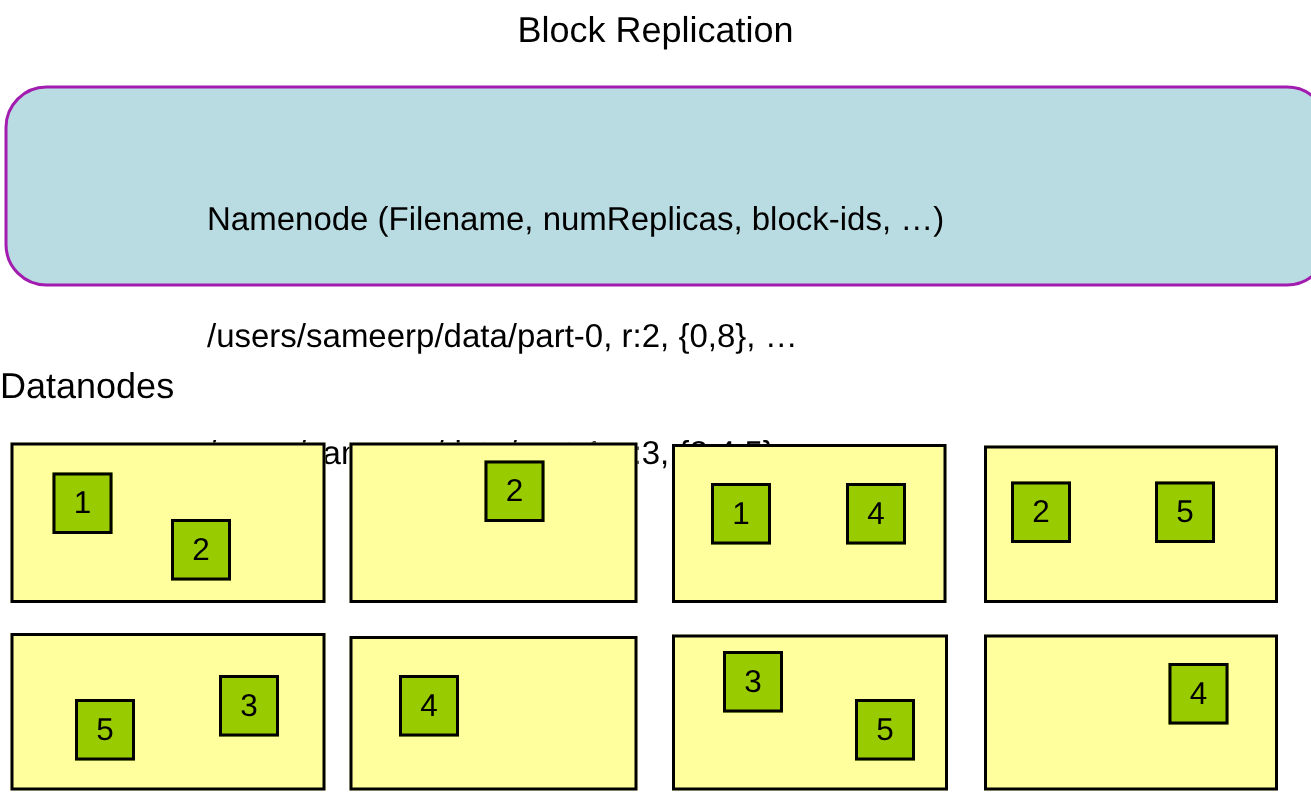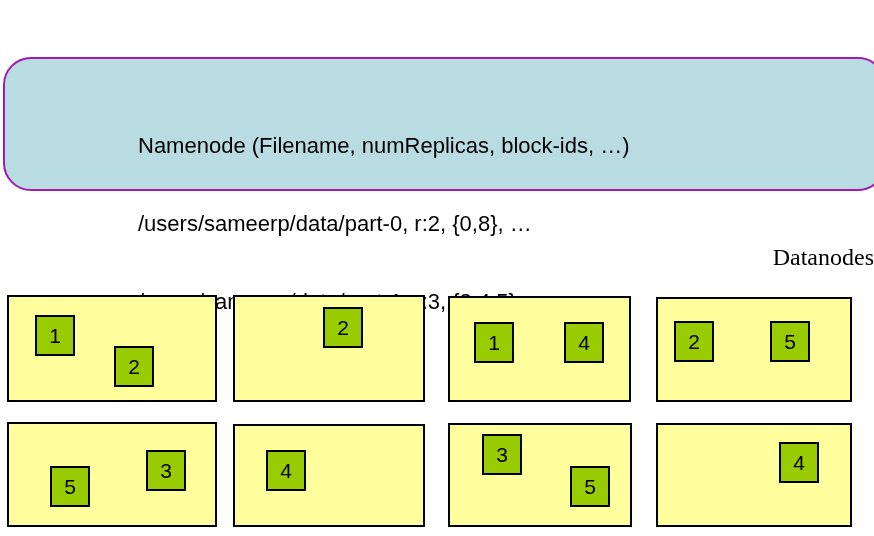--- a/index.html
+++ b/index.html
@@ -44,24 +44,23 @@
     font-size: 22px;
     line-height: 26px;
     color: #000000;
     white-space: pre;
   }
   .datanodes-heading {
     position: absolute;
     top: 244px;
     left: 0;
     width: 874px;
-    text-align: right;
+    text-align: left;
     font-size: 24px;
     color: #000000;
-    font-family: Liberation Serif, serif;
   }
   .datanode-box {
     position: absolute;
     background: #ffff9e;
     border: 2px solid #000000;
     box-sizing: border-box;
   }
   .block {
     position: absolute;
     width: 40px;
@@ -74,20 +73,21 @@
     justify-content: center;
     font-size: 21px;
     color: #000000;
   }
 </style>
 </head>
 <body>
 
 <div id="canvas">
 
+  <div class="diagram-title">Block Replication</div>
 
   <div class="namenode-box">
     <div class="namenode-text">
       <div>Namenode (Filename, numReplicas, block-ids, …)</div>
       <div>/users/sameerp/data/part-0, r:2, {0,8}, …</div>
       <div>/users/sameerp/data/part-1, r:3, {2,4,5}, …</div>
     </div>
   </div>
 
   <div class="datanodes-heading">Datanodes</div>

